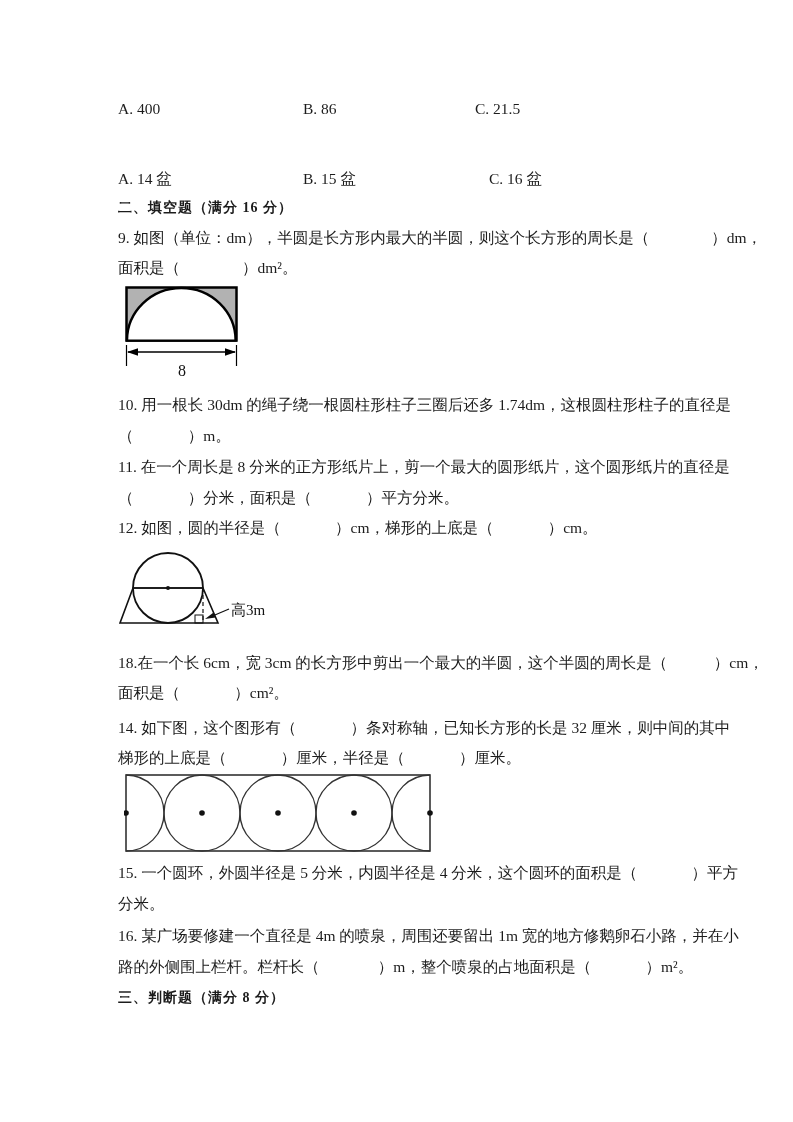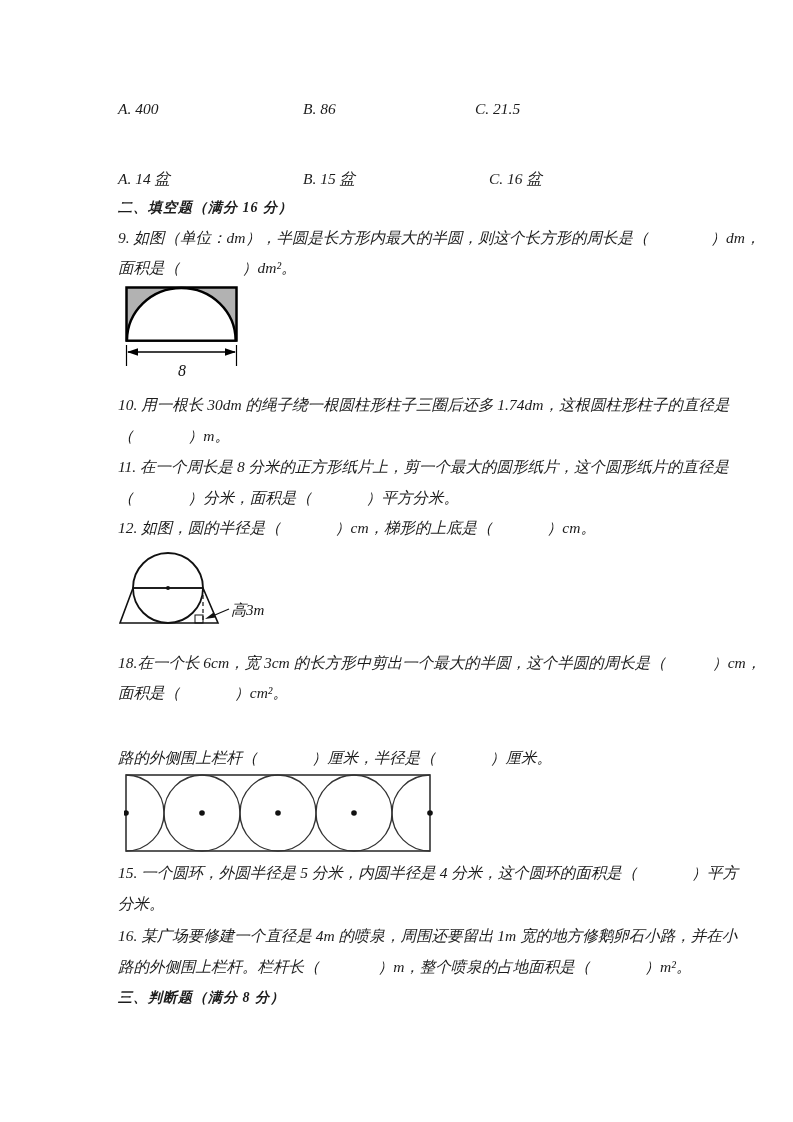--- a/index.html
+++ b/index.html
@@ -1,19 +1,19 @@
 <!DOCTYPE html>
 <html><head>
 <meta charset="utf-8">
 <style>
   html,body { margin:0; padding:0; background:#ffffff; }
   .page {
     position:relative; width:793px; height:1122px; background:#ffffff;
     font-family:"Liberation Serif","DejaVu Serif",serif;
-    font-size:15.5px; color:#1c1c1c; overflow:hidden;font-style:italic;
+    font-size:15.5px; color:#1c1c1c; overflow:hidden;
   }
   .line { position:absolute; left:118px; white-space:pre; line-height:20px; }
   .section-title { font-weight:bold; font-size:14px; letter-spacing:1px; }
   .opt-row { position:absolute; left:118px; height:20px; width:600px; }
   .opt-row .opt { position:absolute; top:0; white-space:pre; }
   .fig { position:absolute; }
   svg text { font-family:"Liberation Serif","DejaVu Serif",serif; fill:#111; }
 </style>
 </head>
 <body>
@@ -64,21 +64,22 @@
     <line x1="91" y1="37" x2="91" y2="72" stroke="#111" stroke-width="1.2" stroke-dasharray="4,3"></line>
     <rect x="83" y="64" width="8" height="8" fill="none" stroke="#111" stroke-width="1"></rect>
     <line x1="117" y1="58" x2="97" y2="66.5" stroke="#111" stroke-width="1.2"></line>
     <polygon points="93,68 101.5,61.5 103.5,66.5" fill="#111"></polygon>
     <text x="119" y="64" font-size="15">高3m</text>
   </svg>
 
   <div class="line" style="top:653px">18.在一个长 6cm，宽 3cm 的长方形中剪出一个最大的半圆，这个半圆的周长是（            ）cm，</div>
   <div class="line" style="top:683px">面积是（              ）cm²。</div>
 
-  <div class="line" style="top:748px">路的外侧围上栏杆（              ）厘米，半径是（              ）厘米。</div>
+  <div class="line" style="top:718px">14. 如下图，这个图形有（              ）条对称轴，已知长方形的长是 32 厘米，则中间的其中</div>
+  <div class="line" style="top:748px">梯形的上底是（              ）厘米，半径是（              ）厘米。</div>
 
   <svg class="fig" style="left:124px; top:773px" width="310" height="82" viewBox="0 0 310 82">
     <rect x="2" y="2" width="304" height="76" fill="none" stroke="#333" stroke-width="1.6"></rect>
     <path d="M 2 2 A 38 38 0 0 1 2 78" fill="none" stroke="#333" stroke-width="1.3"></path>
     <path d="M 306 2 A 38 38 0 0 0 306 78" fill="none" stroke="#333" stroke-width="1.3"></path>
     <circle cx="78" cy="40" r="38" fill="none" stroke="#333" stroke-width="1.3"></circle>
     <circle cx="154" cy="40" r="38" fill="none" stroke="#333" stroke-width="1.3"></circle>
     <circle cx="230" cy="40" r="38" fill="none" stroke="#333" stroke-width="1.3"></circle>
     <circle cx="2" cy="40" r="2.8" fill="#111"></circle>
     <circle cx="78" cy="40" r="2.8" fill="#111"></circle>

